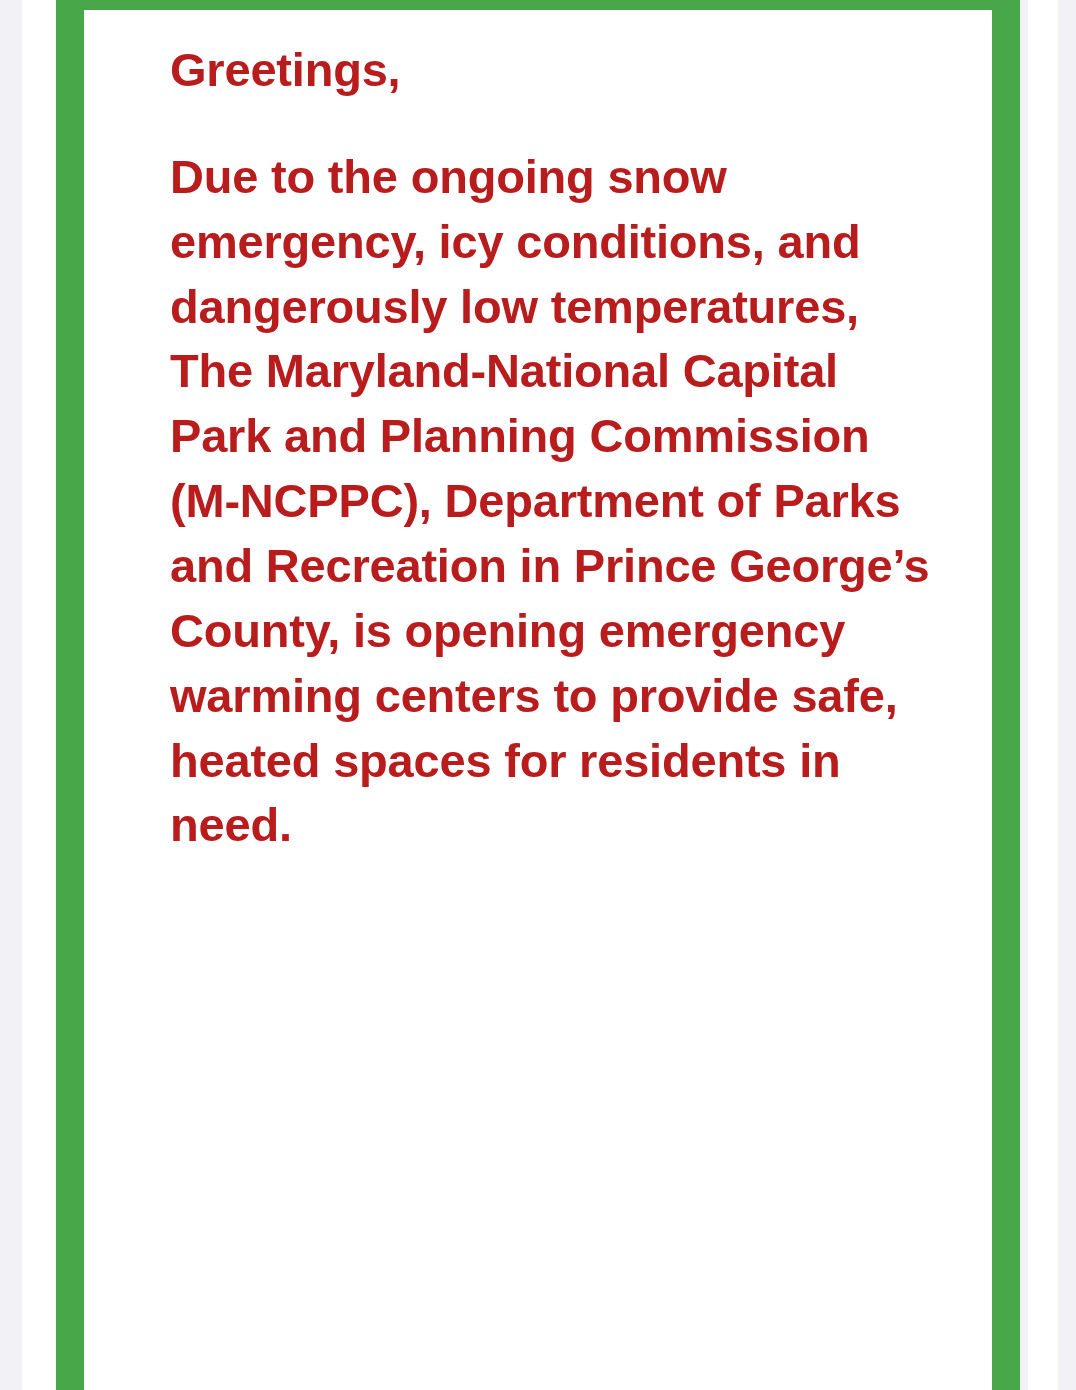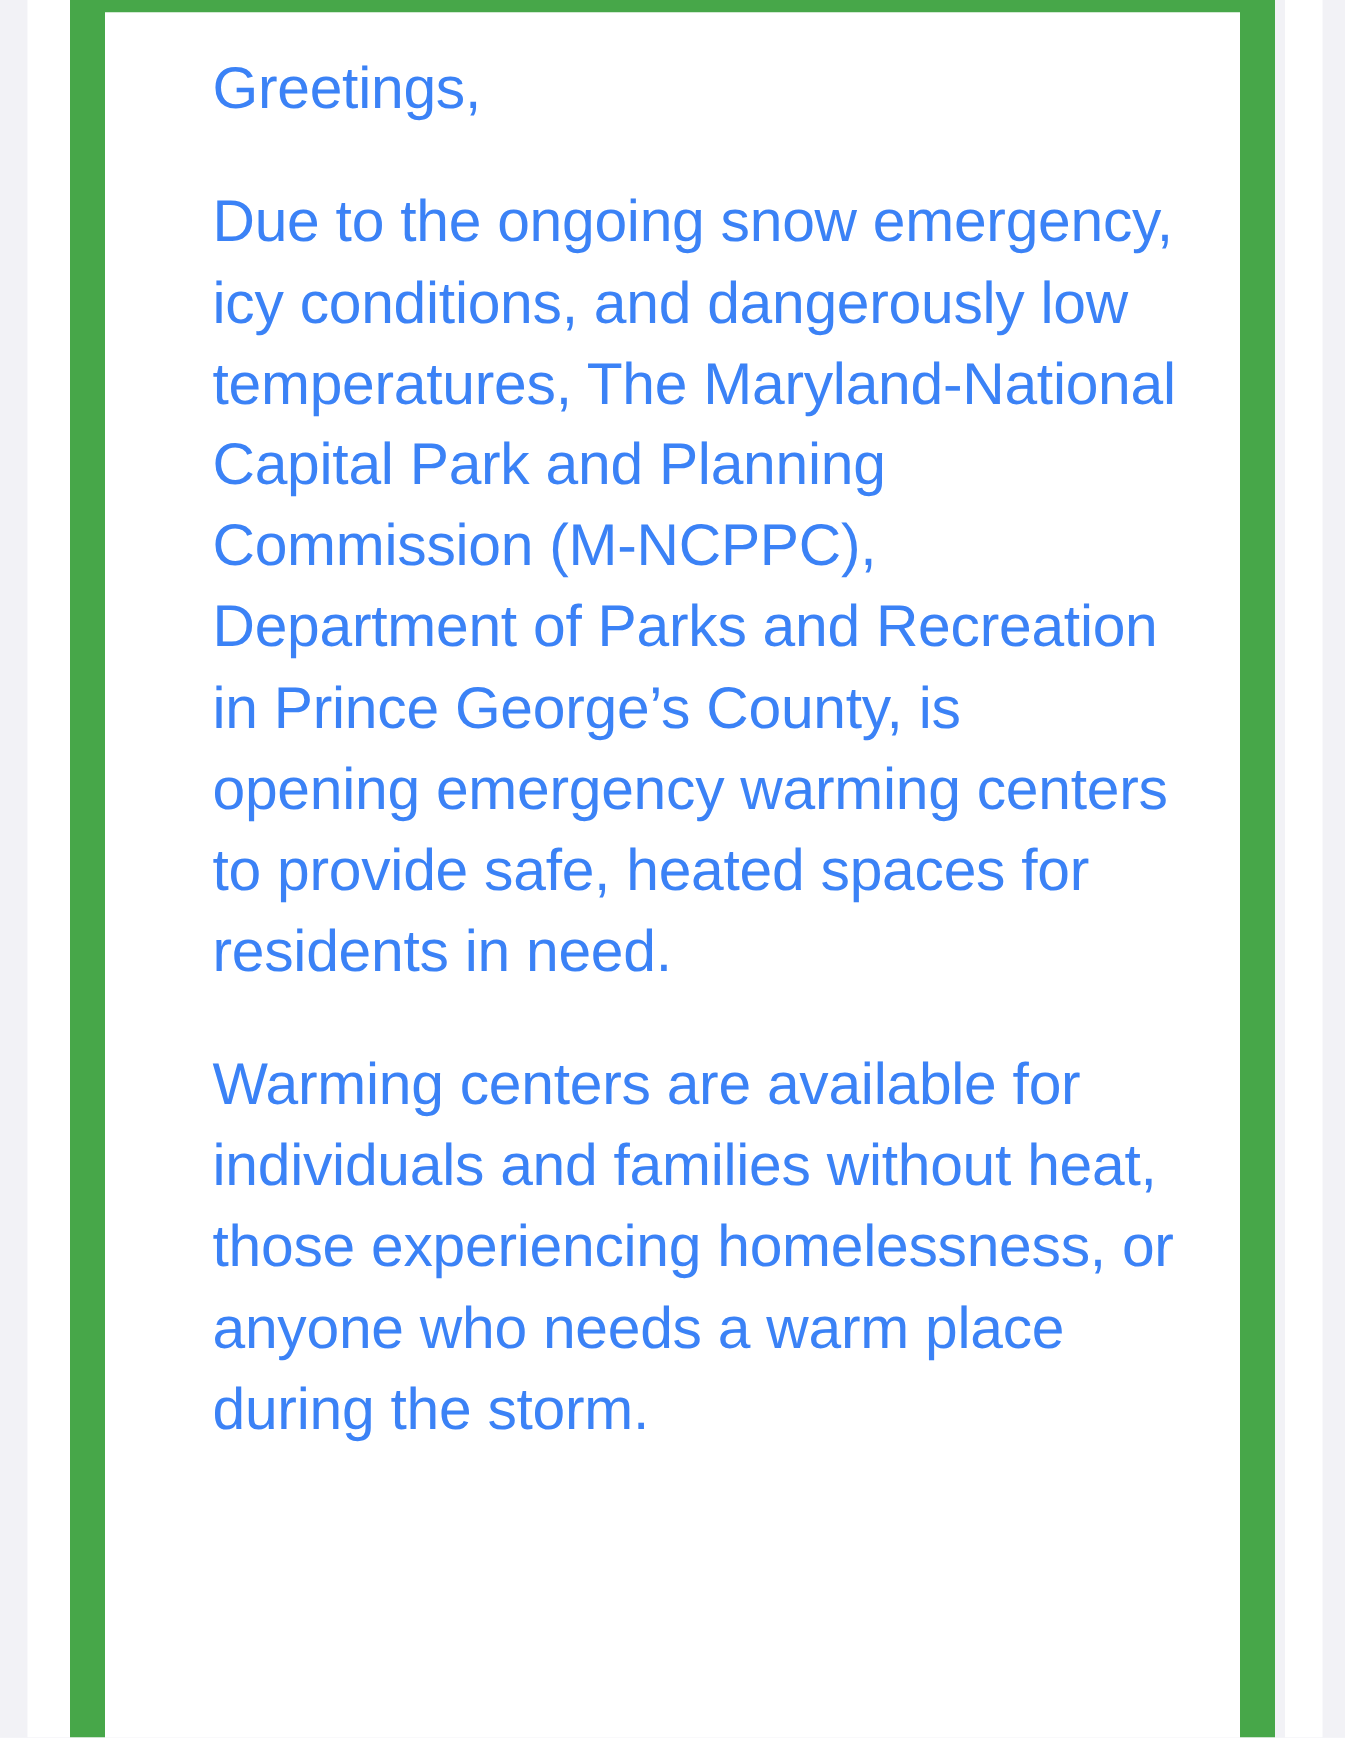--- a/index.html
+++ b/index.html
@@ -78,25 +78,25 @@
     top: 0;
     right: 0;
     bottom: 0;
     background: #ffffff;
     padding: 28px 46px 0 86px;
     box-sizing: border-box;
     overflow: hidden;
   }
 
   .body-text {
-    color: #3b82f6;
+    color: #b91c1c;
     font-size: 47px;
     line-height: 1.38;
     letter-spacing: -0.2px;
-    font-weight: 400;
+    font-weight: 700;
     margin: 0 0 42px 0;
     word-wrap: break-word;
   }
   .body-text.last {
     margin-bottom: 0;
   }
 </style>
 </head>
 <body>
 
@@ -108,18 +108,17 @@
   <div class="right-gutter"></div>
   <div class="right-gutter-inner"></div>
 
   <div class="card">
     <div class="card-inner">
 
       <p class="body-text">Greetings,</p>
 
       <p class="body-text">Due to the ongoing snow emergency, icy conditions, and dangerously low temperatures, The Maryland-National Capital Park and Planning Commission (M-NCPPC), Department of Parks and Recreation in Prince George’s County, is opening emergency warming centers to provide safe, heated spaces for residents in need.</p>
 
-      <p class="body-text last">Warming centers are available for individuals and families without heat, those experiencing homelessness, or anyone who needs a warm place during the storm.</p>
 
     </div>
   </div>
 
 </div>
 
 </body></html>

